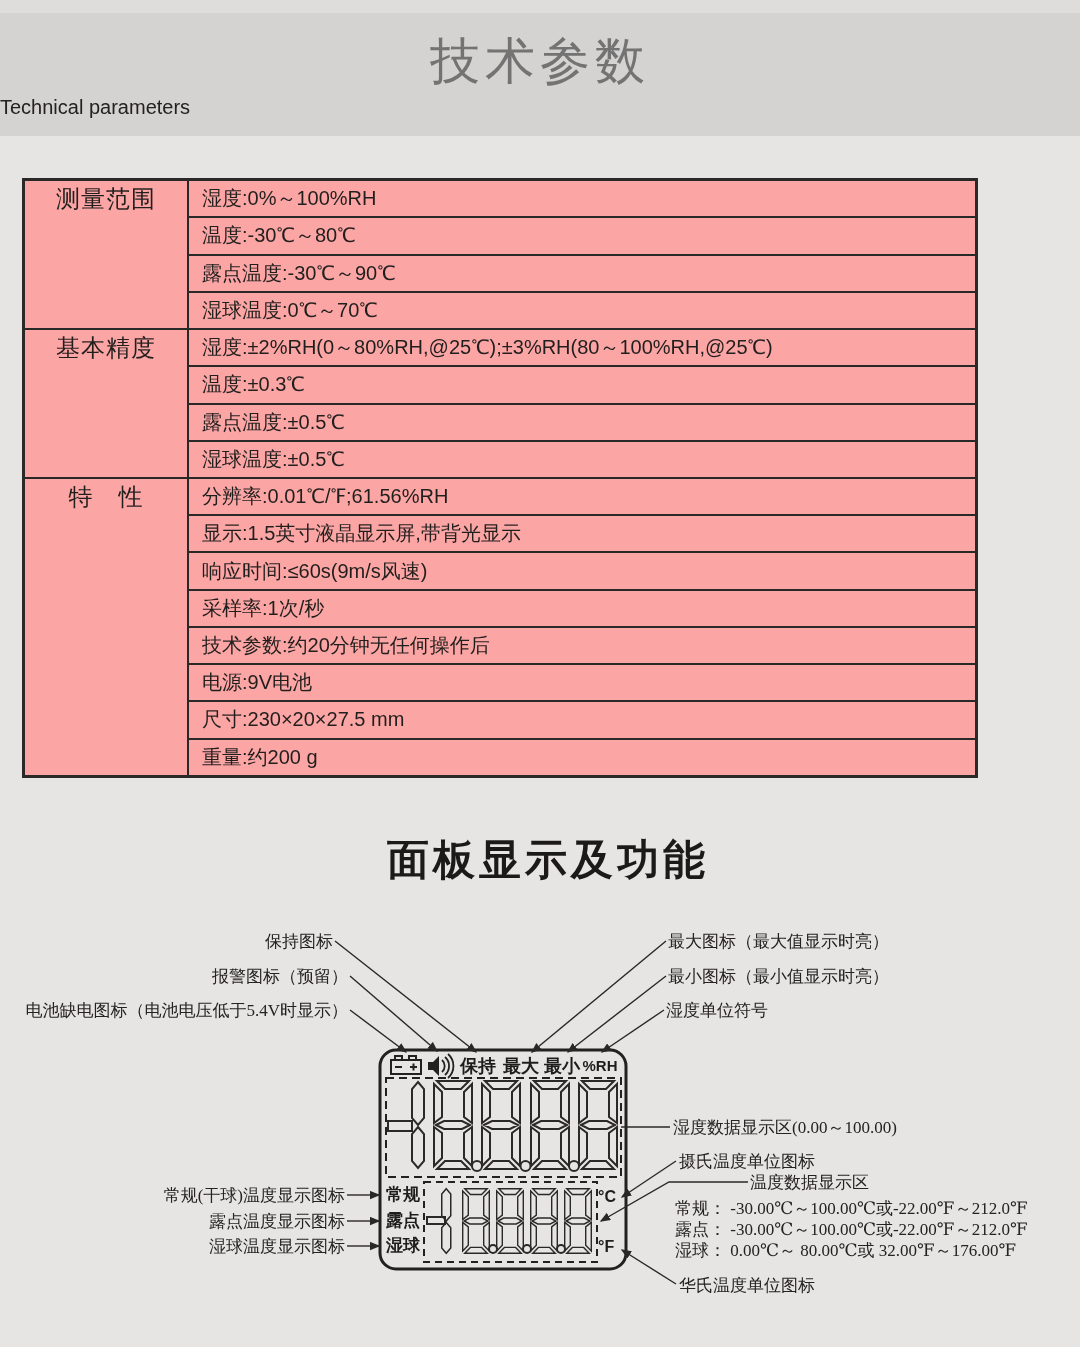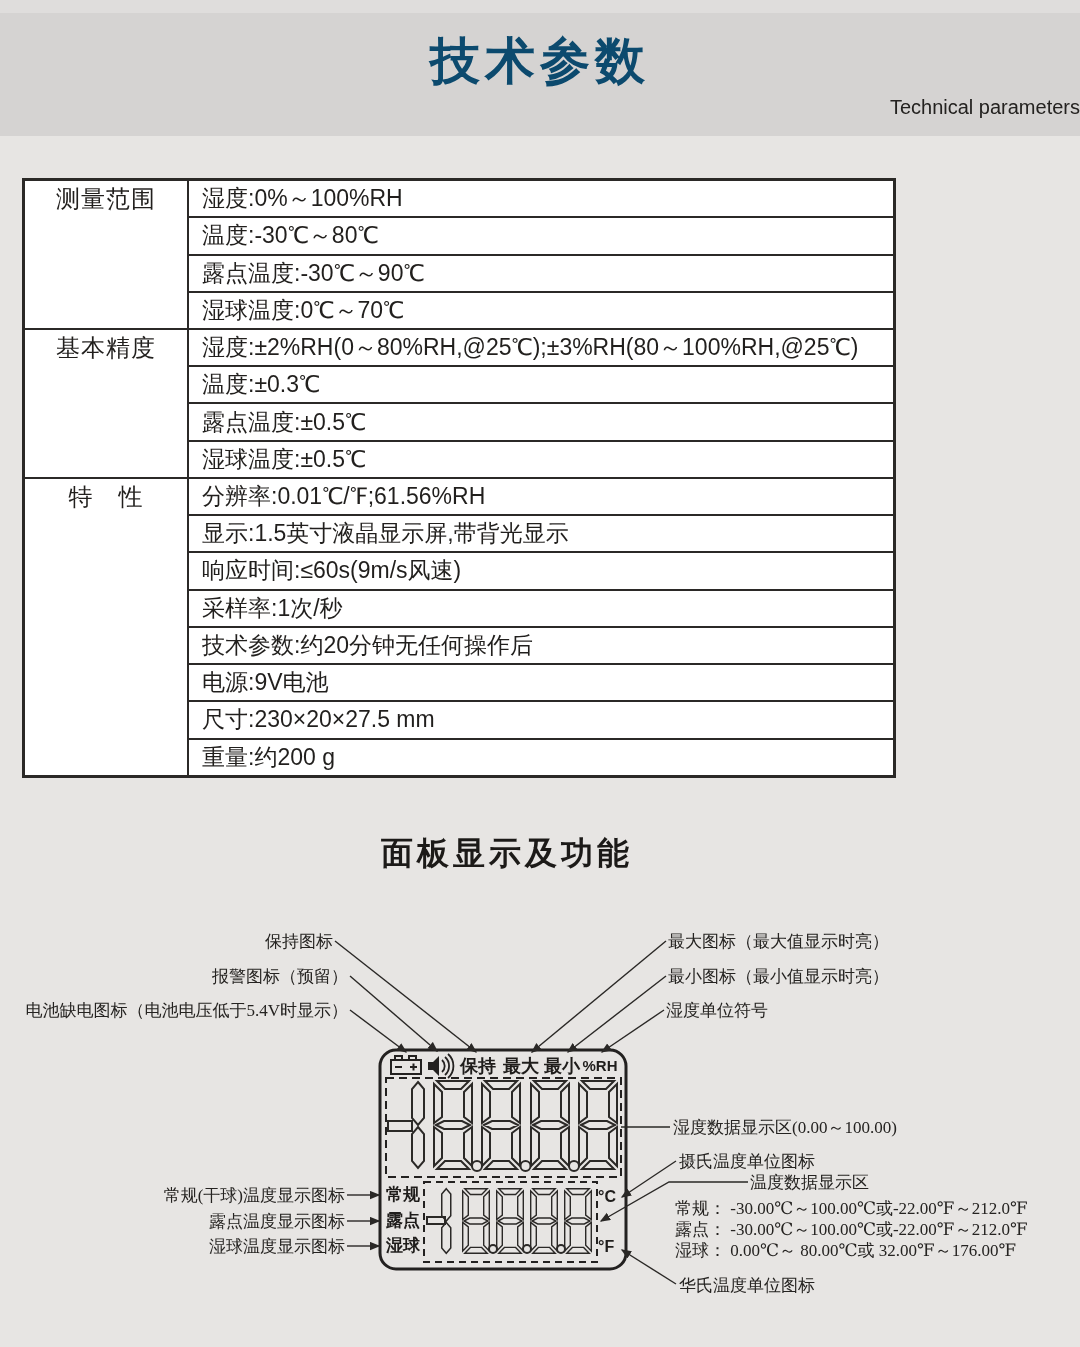--- a/index.html
+++ b/index.html
@@ -2,34 +2,34 @@
 <html><head>
 <meta charset="utf-8">
 <style>
   html,body{margin:0;padding:0;}
   body{width:1080px;height:1347px;position:relative;background:#e7e5e3;
        font-family:"Liberation Sans",sans-serif;color:#211f1d;overflow:hidden;}
   .abs{position:absolute;}
   
   .top-strip{left:0;top:0;width:1080px;height:13px;background:#dfdddc;}
   .header-band{left:0;top:13px;width:1080px;height:123px;background:#d5d3d2;}
-  .page-title{left:0;top:28px;width:1080px;text-align:center;font-size:50px;font-weight:bold;
-              letter-spacing:5px;color:#0c4a6e;}
-  .page-subtitle{left:0;top:96px;width:1080px;text-align:right;font-size:20px;color:#242220;}
-  
-  .spec-table{left:22px;top:178px;width:874px;height:600px;border-collapse:collapse;
-              table-layout:fixed;background:#ffffff;}
+  .page-title{left:0;top:28px;width:1080px;text-align:center;font-size:50px;font-weight:normal;
+              letter-spacing:5px;color:#737373;}
+  .page-subtitle{left:0;top:96px;width:1080px;text-align:left;font-size:20px;color:#242220;}
+  
+  .spec-table{left:22px;top:178px;width:956px;height:600px;border-collapse:collapse;
+              table-layout:fixed;background:#fca5a5;}
   .spec-table td{border:2px solid #2b2927;font-weight:500;overflow:hidden;white-space:nowrap;}
   .spec-table td.label{width:160px;text-align:center;vertical-align:top;font-size:24px;
                        padding-top:2px;letter-spacing:1px;}
-  .spec-table td.value{font-size:23px;padding-left:13px;vertical-align:middle;}
+  .spec-table td.value{font-size:20px;padding-left:13px;vertical-align:middle;}
   table.spec-table{border:3px solid #2b2927;}
   
-  .section2-title{left:0;top:832px;width:1014px;text-align:center;font-size:32px;
-                  font-weight:bold;letter-spacing:4px;color:#1c1a18;}
+  .section2-title{left:0;top:832px;width:1014px;text-align:center;font-size:42px;
+                  font-weight:bold;letter-spacing:4px;color:#1c1a18;padding-left:41px;}
   
   .panel-svg{left:0;top:930px;width:1080px;height:417px;}
   .cjk-serif{font-family:"Liberation Serif","DejaVu Serif",serif;font-size:17px;fill:#252321;}
   .cjk-sans{font-family:"Liberation Sans","DejaVu Sans",sans-serif;fill:#1f1d1b;}
   .lcd-line{stroke:#2a2826;stroke-width:1.4;fill:none;}
   .seg{stroke:#2b2927;stroke-width:2;fill:none;}
 </style>
 </head>
 <body>
 

